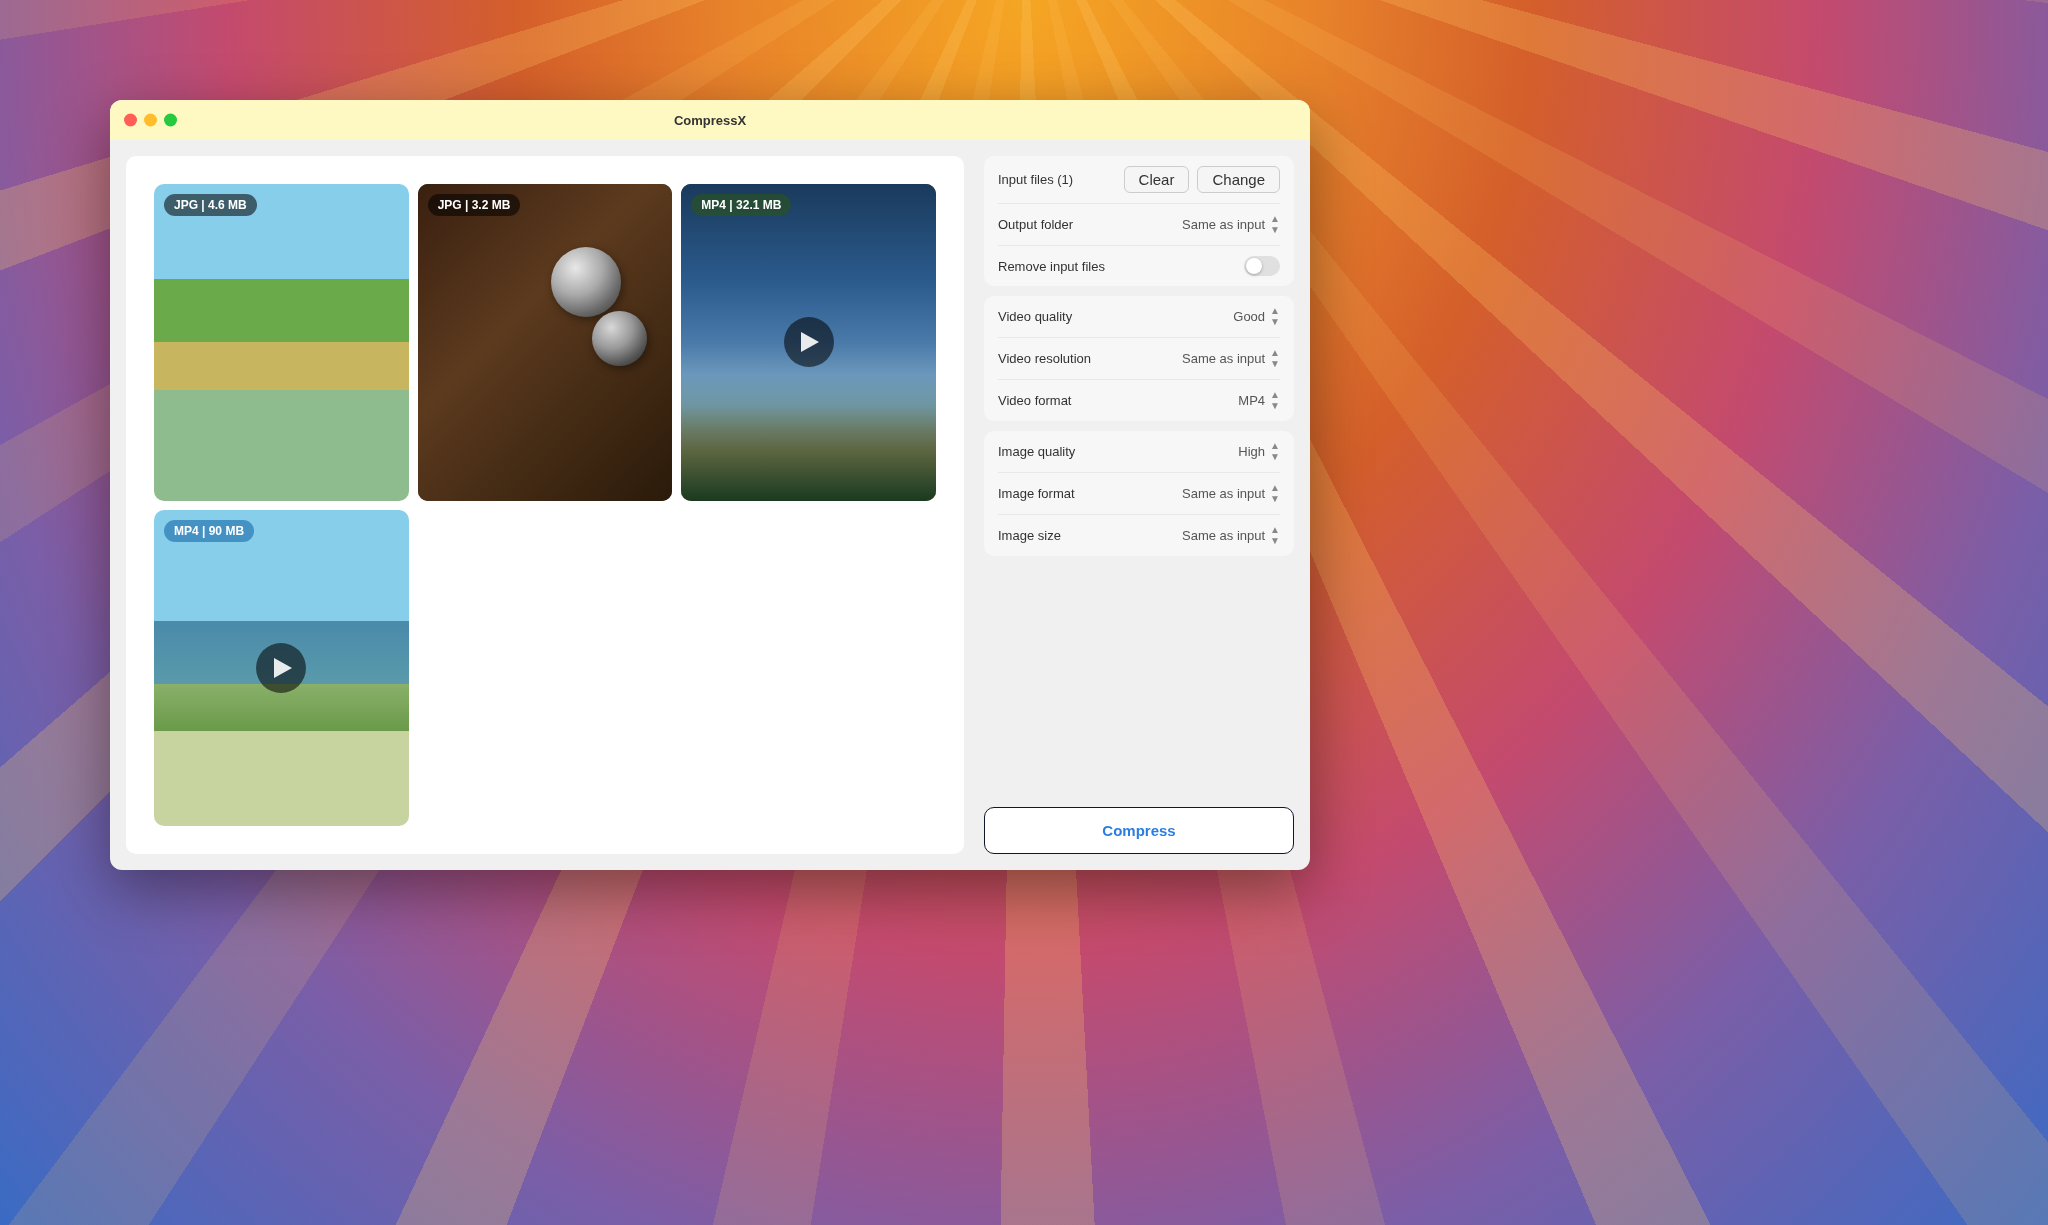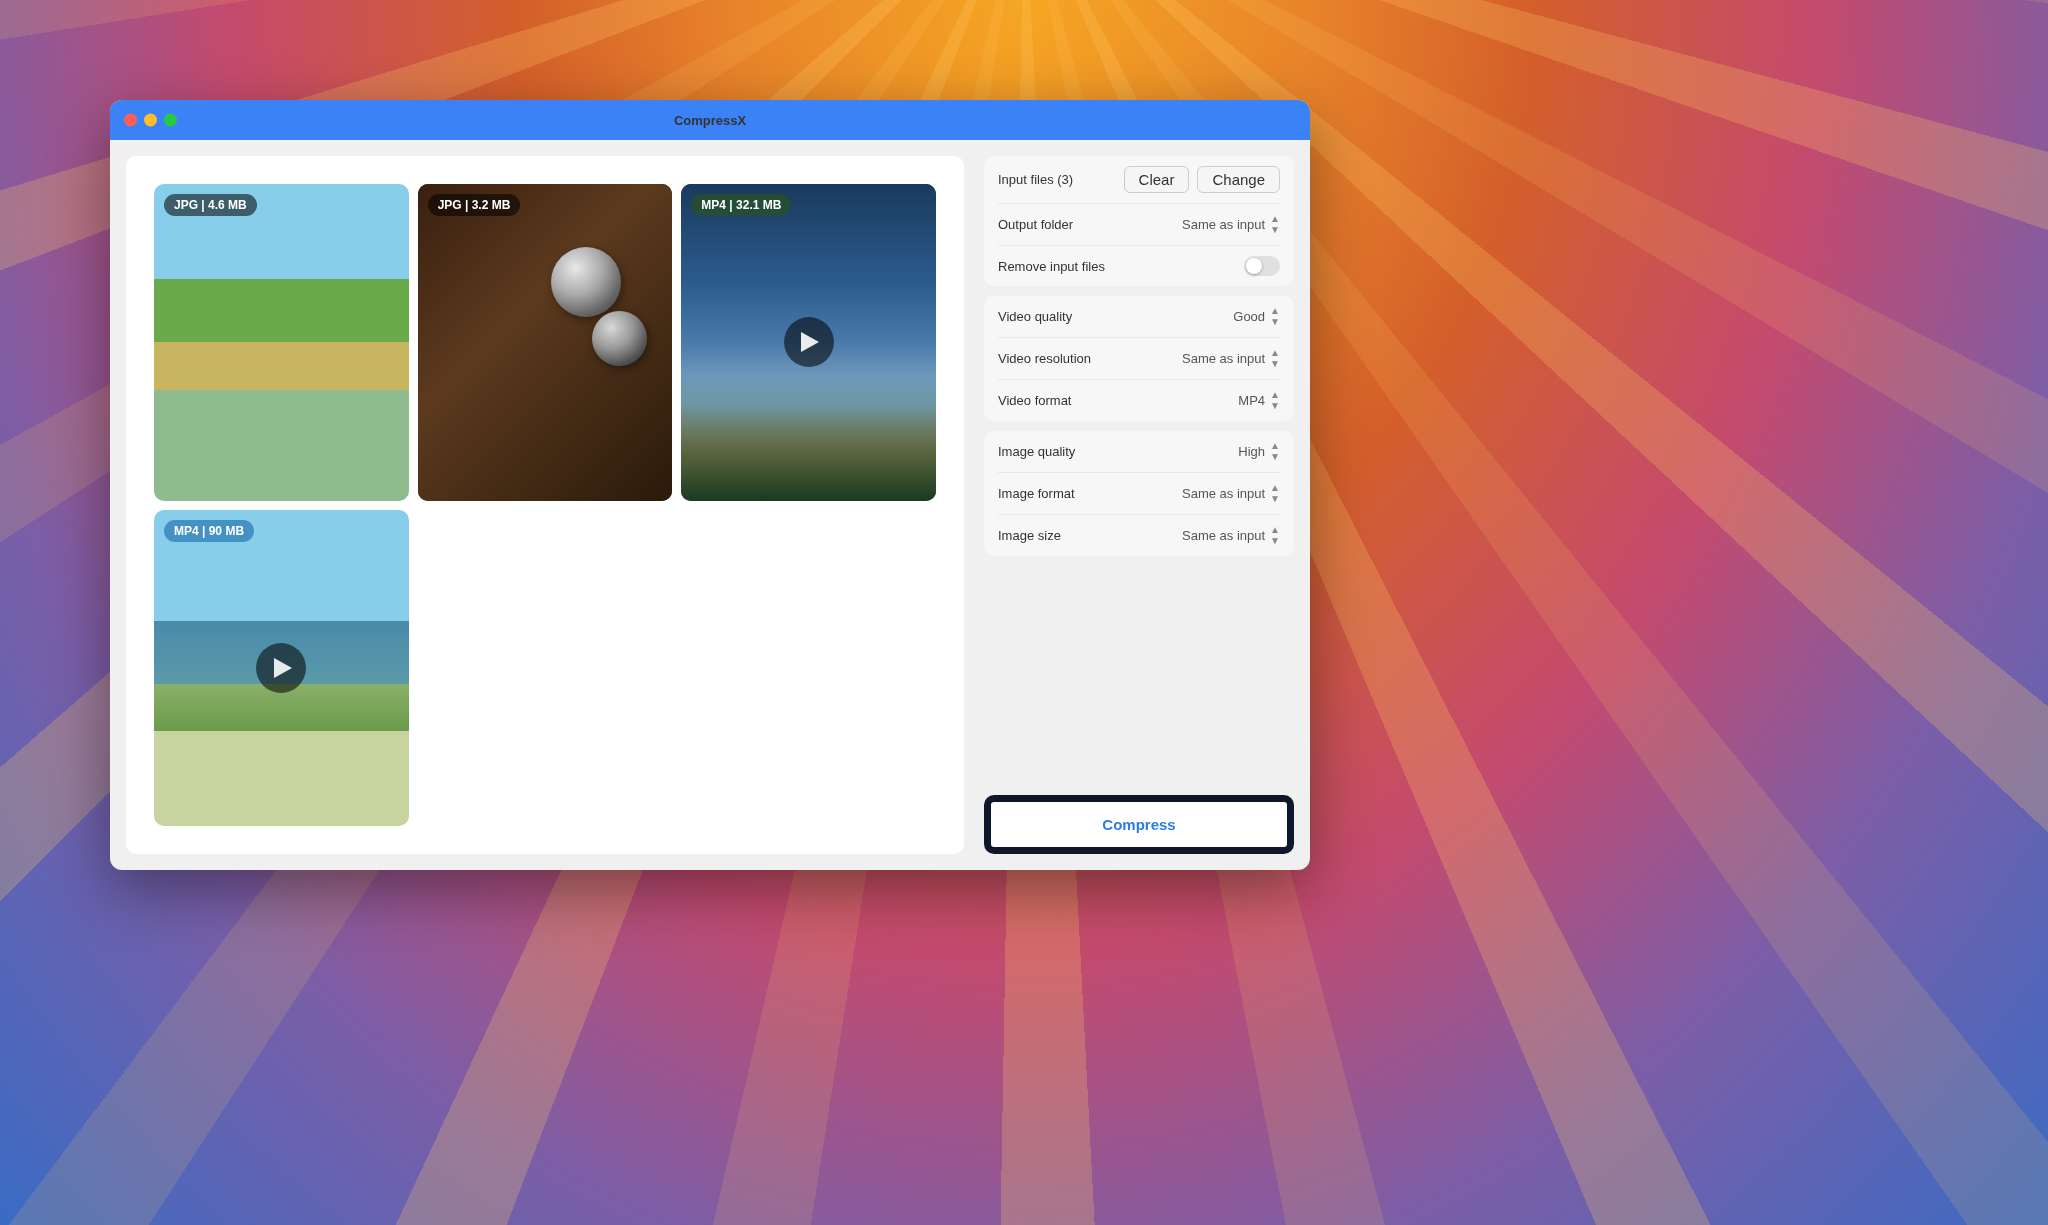--- a/index.html
+++ b/index.html
@@ -50,21 +50,21 @@
     }
 
     
     .titlebar {
       height: 40px;
       display: flex;
       align-items: center;
       justify-content: center;
       position: relative;
       flex-shrink: 0;
-      background: #3b82f6;
+      background: #fef9c3;
       border-radius: 12px 12px 0 0;
     }
 
     .traffic-lights {
       position: absolute;
       left: 14px;
       top: 50%;
       transform: translateY(-50%);
       display: flex;
       gap: 7px;
@@ -300,21 +300,21 @@
     
     .compress-btn {
       margin-top: auto;
       padding-top: 16px;
     }
 
     .btn-compress {
       width: 100%;
       padding: 14px;
       border-radius: 10px;
-      border: 7px solid #0f172a;
+      border: 1px solid #0f172a;
       background: #fff;
       font-size: 15px;
       font-weight: 600;
       color: #2a7de1;
       cursor: pointer;
       transition: background 0.15s;
     }
 
     .settings-section {
       background: #f7f7f7;
@@ -384,21 +384,21 @@
           <div class="play-icon"></div>
         </div>
       </div>
 
     </div>
 
     <div class="settings-panel">
 
       <div class="settings-section">
         <div class="settings-row">
-          <span class="settings-label">Input files (3)</span>
+          <span class="settings-label">Input files (1)</span>
           <div class="btn-row">
             <button class="btn-small">Clear</button>
             <button class="btn-small">Change</button>
           </div>
         </div>
 
         <div class="settings-row">
           <span class="settings-label">Output folder</span>
           <div class="value-with-stepper">
             <span class="settings-value">Same as input</span>

